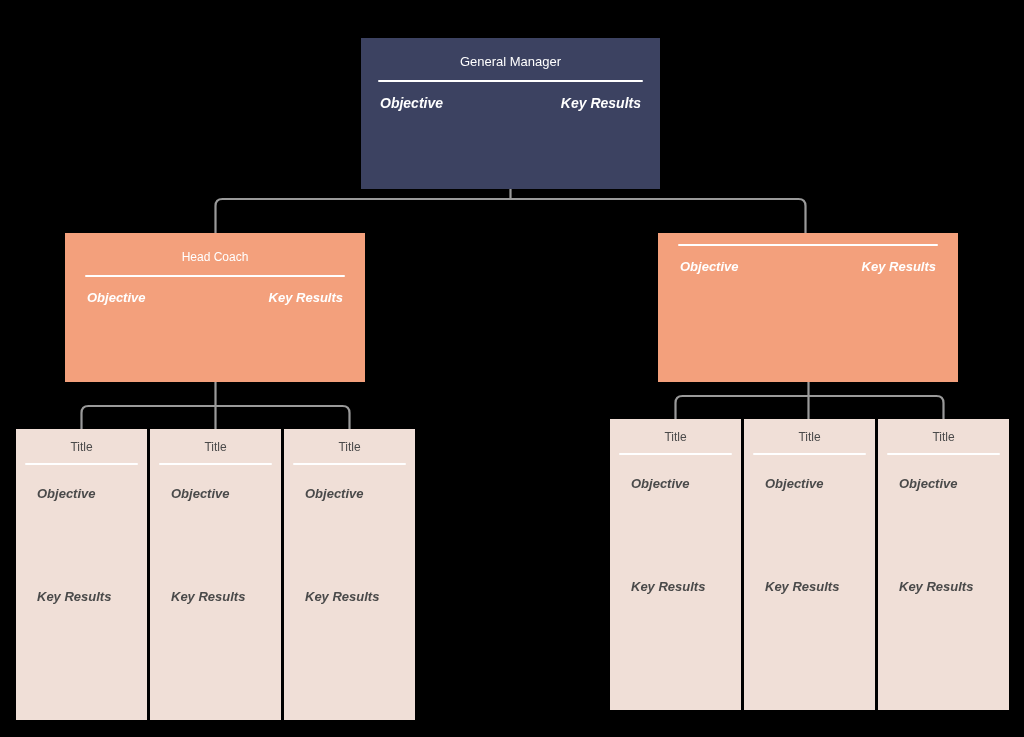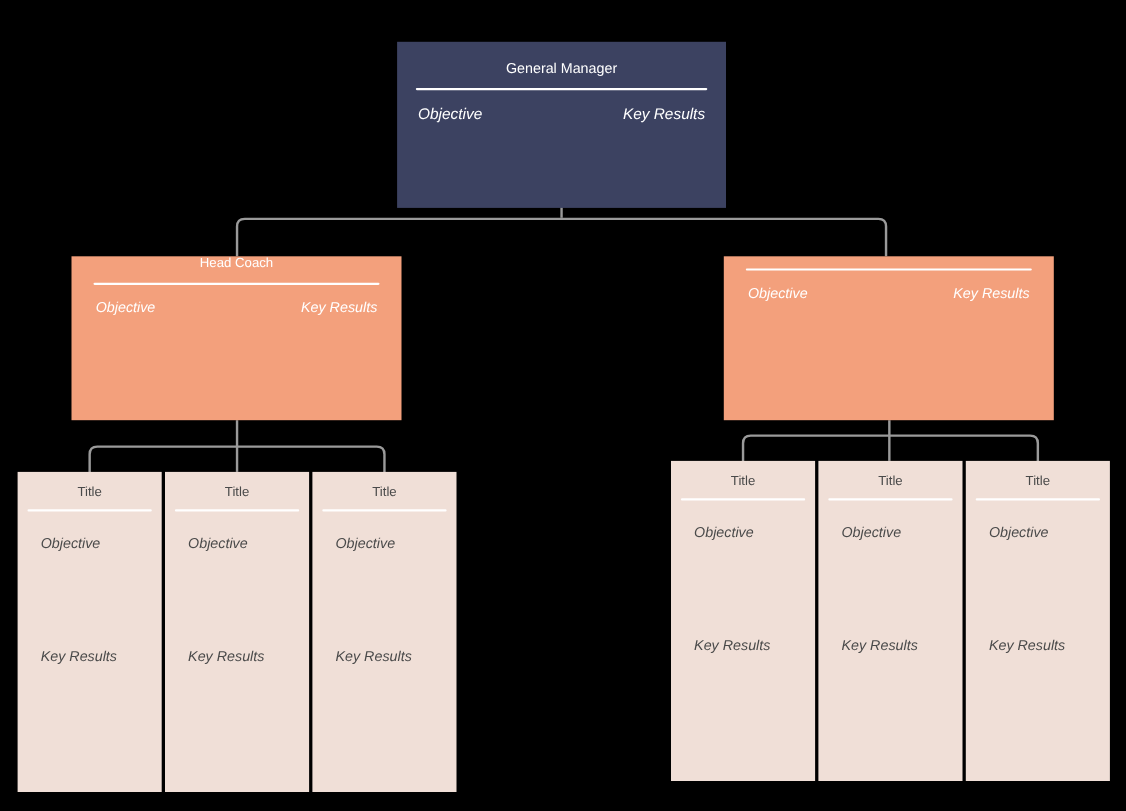--- a/index.html
+++ b/index.html
@@ -41,21 +41,21 @@
   .node-divider {
     height: 2px;
     background: #ffffff;
     border-radius: 1px;
   }
   .node-body {
     position: relative;
   }
   .field-label {
     font-style: italic;
-    font-weight: 400;
+    font-weight: 700;
     white-space: nowrap;
   }
 
   
   .node.root {
     background: #3c4261;
     left: 361px;
     top: 14px;
     width: 299px;
     height: 151px;
@@ -85,20 +85,21 @@
     background: #f3a07c;
     top: 233px;
     width: 300px;
     height: 149px;
   }
   .node.manager.left  { left: 65px; }
   .node.manager.right { left: 658px; }
   .node.manager .node-title {
     color: #ffffff;
     font-size: 12px;
+    padding-top: 18px;
   }
   .node.manager .node-divider {
     margin: 11px 20px 0 20px;
   }
   .node.manager .node-body {
     padding: 13px 22px 0 22px;
     display: flex;
     justify-content: space-between;
     align-items: flex-start;
   }

